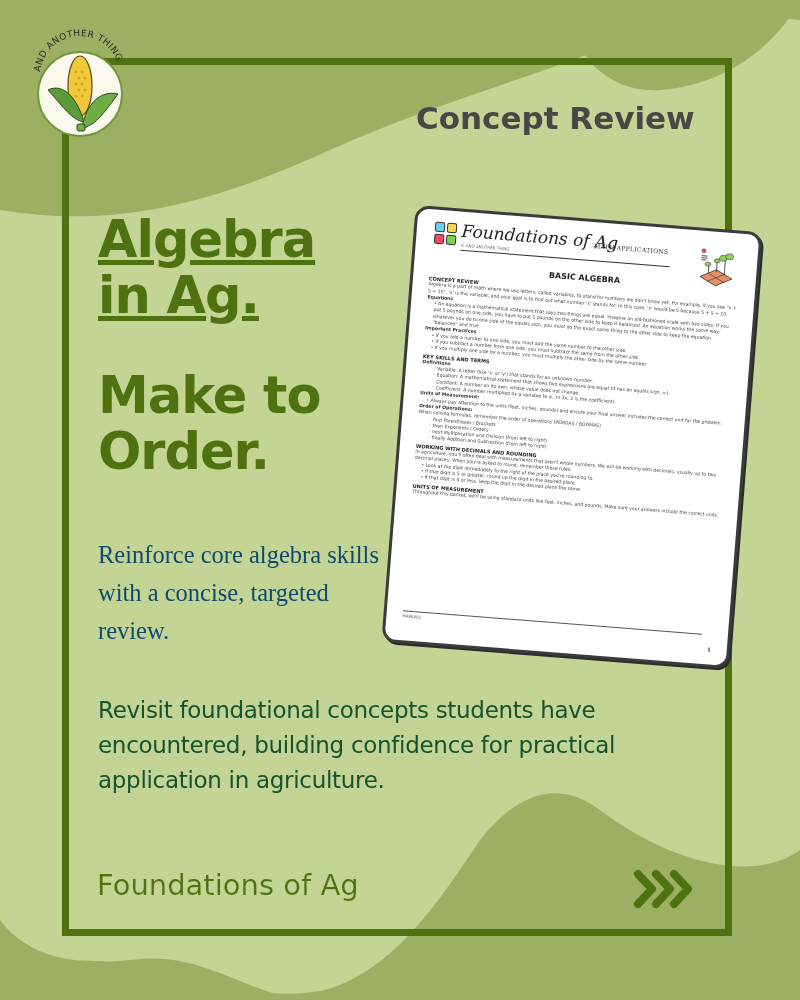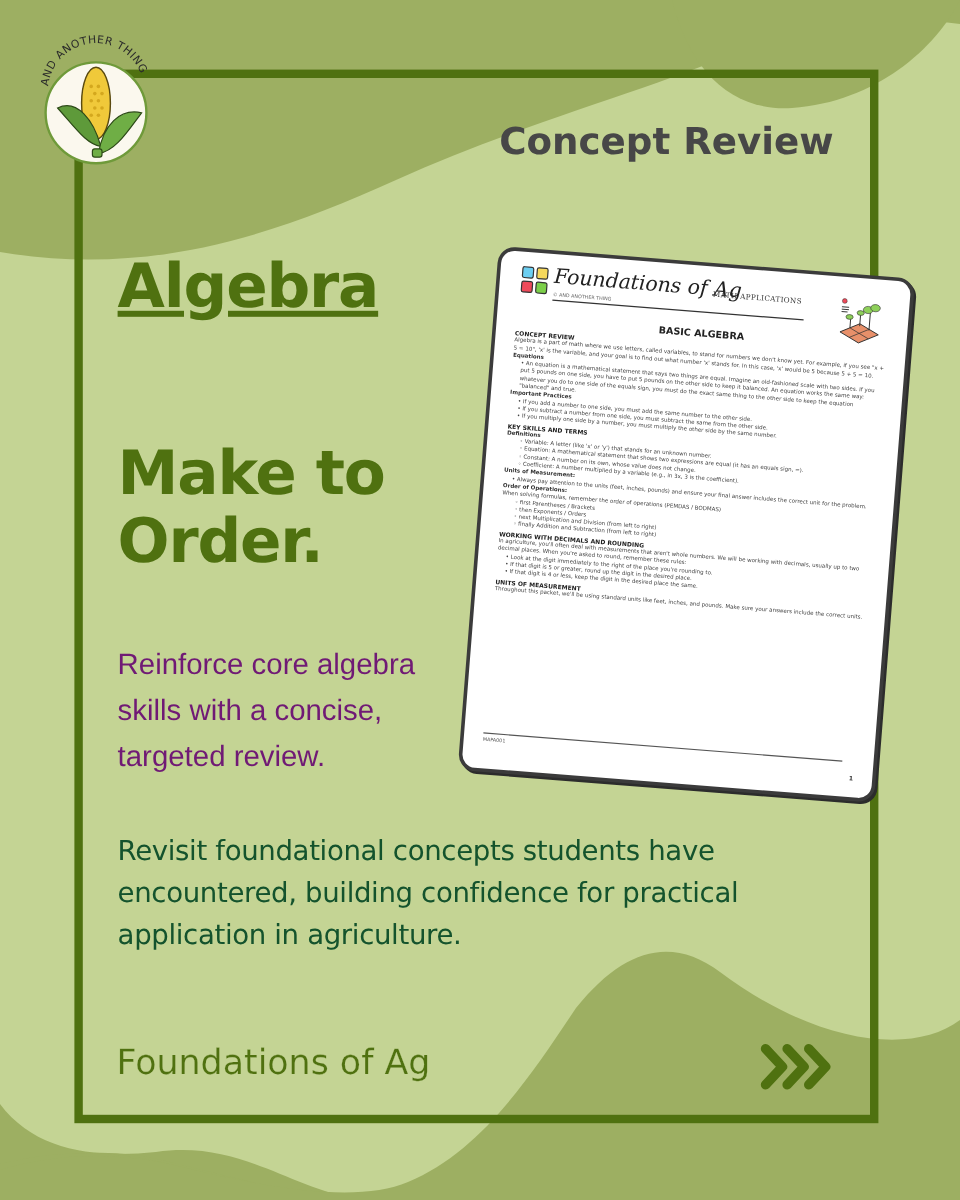--- a/index.html
+++ b/index.html
@@ -4,21 +4,21 @@
 <style>
   html, body { margin:0; padding:0; }
   body { width:800px; height:1000px; overflow:hidden; background:#c4d494; position:relative; font-family:"Liberation Sans", sans-serif; }
   .bg { position:absolute; left:0; top:0; width:800px; height:1000px; }
   .frame { position:absolute; left:62px; top:58px; width:670px; height:878px; border:7px solid #4f7110; box-sizing:border-box; }
   .logo { position:absolute; left:34px; top:12px; width:92px; height:128px; }
   .concept { position:absolute; left:416px; top:100px; font-family:"DejaVu Sans", sans-serif; font-weight:bold; font-size:31px; color:#474747; letter-spacing:0px; }
   .headline { position:absolute; left:98px; font-family:"DejaVu Sans", sans-serif; font-weight:bold; color:#4f7110; font-size:51px; line-height:56px; letter-spacing:-1px; }
   .h1 { top:212px;text-decoration:underline; }
   .h2 { top:368px; }
-  .lede { position:absolute; left:98px; top:536px; width:290px; font-family:Liberation Sans, sans-serif; font-size:24.5px; line-height:38px; color:#701a75; }
+  .lede { position:absolute; left:98px; top:536px; width:290px; font-family:Liberation Serif, serif; font-size:24.5px; line-height:38px; color:#0c4a6e; }
   .body2 { position:absolute; left:98px; top:693px; width:620px; font-family:"DejaVu Sans", sans-serif; font-size:23px; line-height:35px; color:#14532d; letter-spacing:-0.3px; }
   .brand { position:absolute; left:97px; top:868px; font-family:"DejaVu Sans", sans-serif; font-size:29px; color:#4f7110; font-weight:normal; letter-spacing:0px; -webkit-text-stroke:0.2px #c4d494; }
   .arrows { position:absolute; left:630px; top:868px; width:66px; height:42px; }
   .doc { position:absolute; left:398px; top:218px; width:342px; height:432px; transform:rotate(4.5deg); transform-origin:center; background:#fff; border:3px solid #3b3b3b; border-radius:14px; box-shadow:2px 2px 0 #2c2c2c; font-family:"DejaVu Sans", sans-serif; color:#333; overflow:hidden; }
   .doc-head { position:absolute; left:18px; top:12px; width:310px; height:44px; }
   .blocks { position:absolute; left:0; top:0; width:22px; height:22px; display:grid; grid-template-columns:10px 10px; gap:2px; }
   .blocks span { display:block; width:10px; height:10px; border-radius:2px; border:1px solid #333; box-sizing:border-box; }
   .doc-title { position:absolute; left:27px; top:-3px; font-family:"DejaVu Serif", serif; font-style:italic; font-size:17px; color:#222; }
   .doc-sub { position:absolute; left:160px; top:8px; font-family:"DejaVu Serif", serif; font-size:6px; color:#333; letter-spacing:0.3px; }
   .doc-copy { position:absolute; left:27px; top:19px; font-size:4px; color:#666; }
@@ -78,20 +78,21 @@
     <path d="M14,78 C30,70 44,88 50,110 C38,108 30,96 14,78 Z" fill="#5e9a3a" stroke="#2d4a18" stroke-width="1"></path>
     <path d="M84,82 C66,78 52,92 48,116 C62,114 72,98 84,82 Z" fill="#6fae45" stroke="#2d4a18" stroke-width="1"></path>
     <rect x="43" y="112" width="8" height="7" rx="2" fill="#6fae45" stroke="#2d4a18" stroke-width="1"></rect>
   </svg>
 </div>
 
 <div class="concept">Concept Review</div>
 
 <div class="headline h1">
   <div>Algebra</div>
+  <div>in Ag.</div>
 </div>
 <div class="headline h2">
   <div>Make to</div>
   <div>Order.</div>
 </div>
 
 <div class="lede">Reinforce core algebra skills with a concise, targeted review.</div>
 
 <div class="body2">Revisit foundational concepts students have encountered, building confidence for practical application in agriculture.</div>
 

